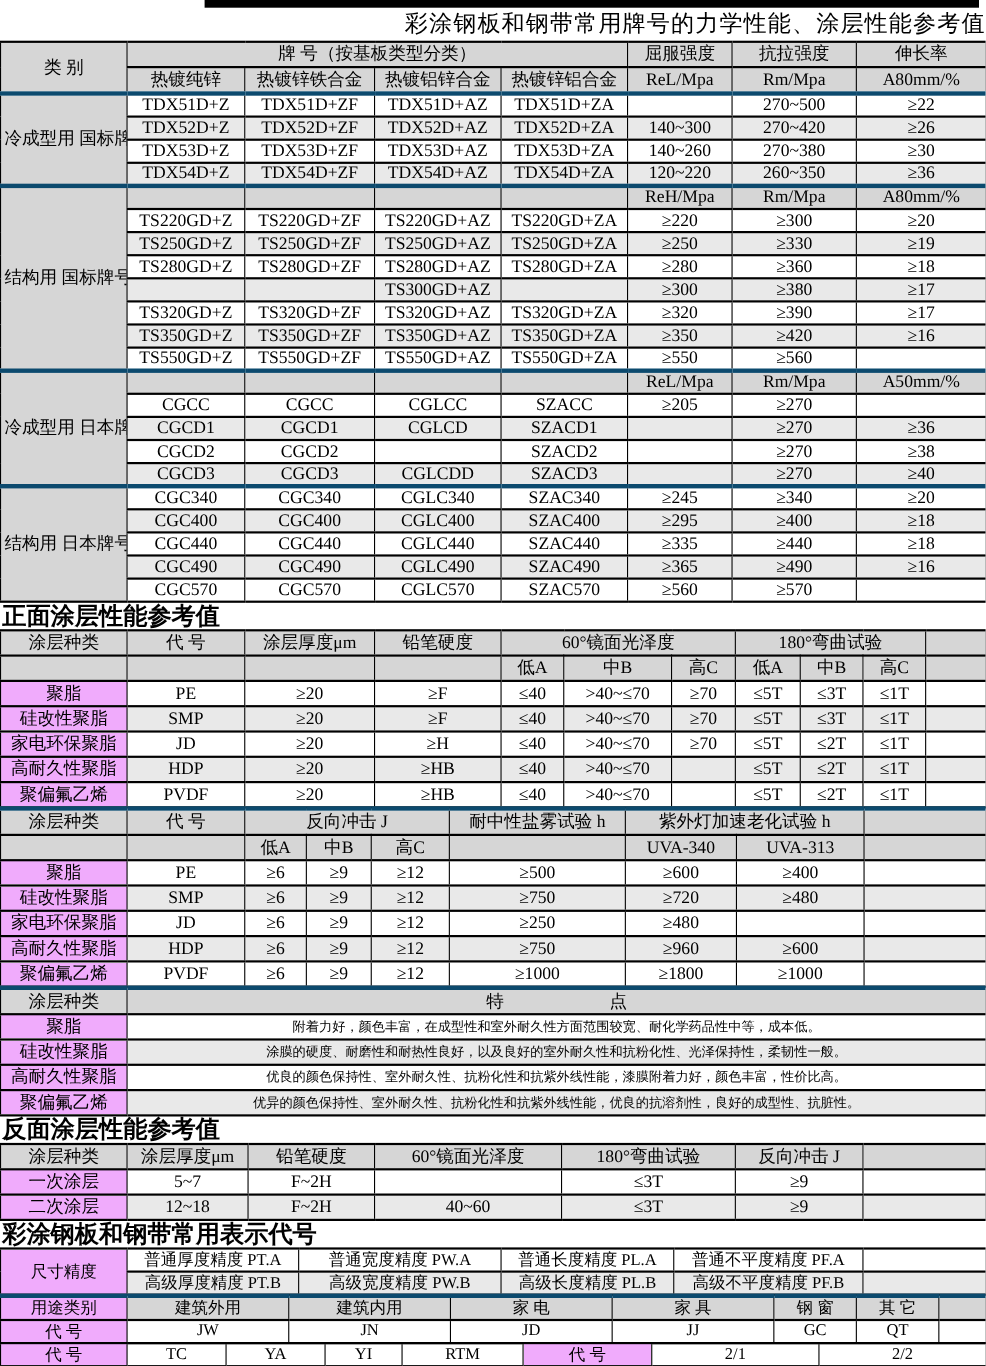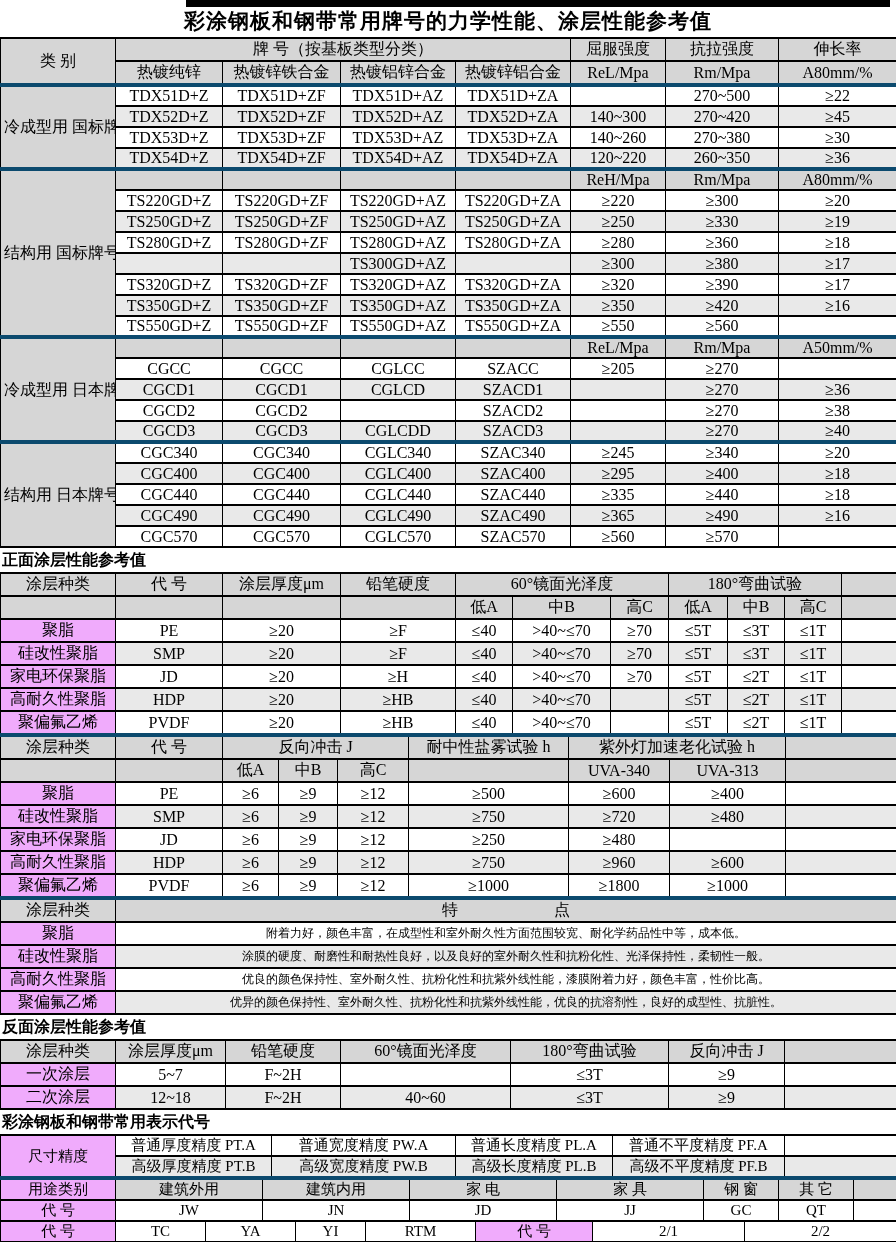--- a/index.html
+++ b/index.html
@@ -4,25 +4,25 @@
 <style>
   * { box-sizing: border-box; }
   html,body { margin:0; padding:0; background:#fff; }
   body {
     width:896px; height:1242px; overflow:hidden;
     font-family:"Liberation Serif","DejaVu Serif",serif;
     color:#000;
   }
   .topbar { height:7px; background:#000; margin-left:186px; width:704px; }
   .doc-title {
-    text-align:center; font-weight:bold; font-size:21px;
+    text-align:right; font-weight:normal; font-size:21px;
     line-height:27px; margin:1px 0 2px 0; letter-spacing:1px;
   }
   .sec-heading {
-    font-weight:bold; font-size:16px; line-height:22px;
+    font-weight:bold; font-size:22px; line-height:22px;
     padding-left:2px; margin:1px 0;
   }
   table.t {
     border-collapse:collapse; table-layout:fixed; width:896px;
     font-size:16px;
   }
   table.t + table.t { margin-top:-2px; }
   table.t td {
     border-left:1px solid #000; border-right:1px solid #000;
     border-top:2px solid #000; border-bottom:2px solid #000;
@@ -88,21 +88,21 @@
         <td class="">270~500</td>
         <td class="">≥22</td>
       </tr>
       <tr class="stripe">
         <td class="grade">TDX52D+Z</td>
         <td class="grade">TDX52D+ZF</td>
         <td class="grade">TDX52D+AZ</td>
         <td class="grade">TDX52D+ZA</td>
         <td class="">140~300</td>
         <td class="">270~420</td>
-        <td class="">≥45</td>
+        <td class="">≥26</td>
       </tr>
       <tr>
         <td class="grade">TDX53D+Z</td>
         <td class="grade">TDX53D+ZF</td>
         <td class="grade">TDX53D+AZ</td>
         <td class="grade">TDX53D+ZA</td>
         <td class="">140~260</td>
         <td class="">270~380</td>
         <td class="">≥30</td>
       </tr>

